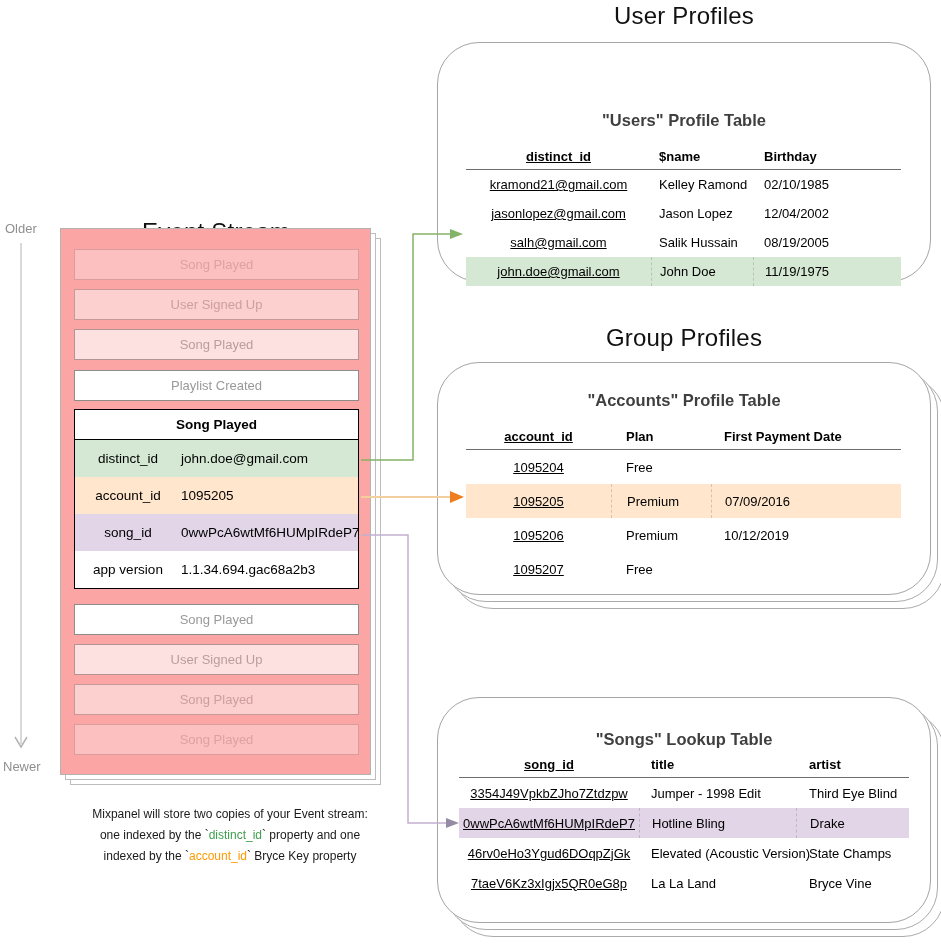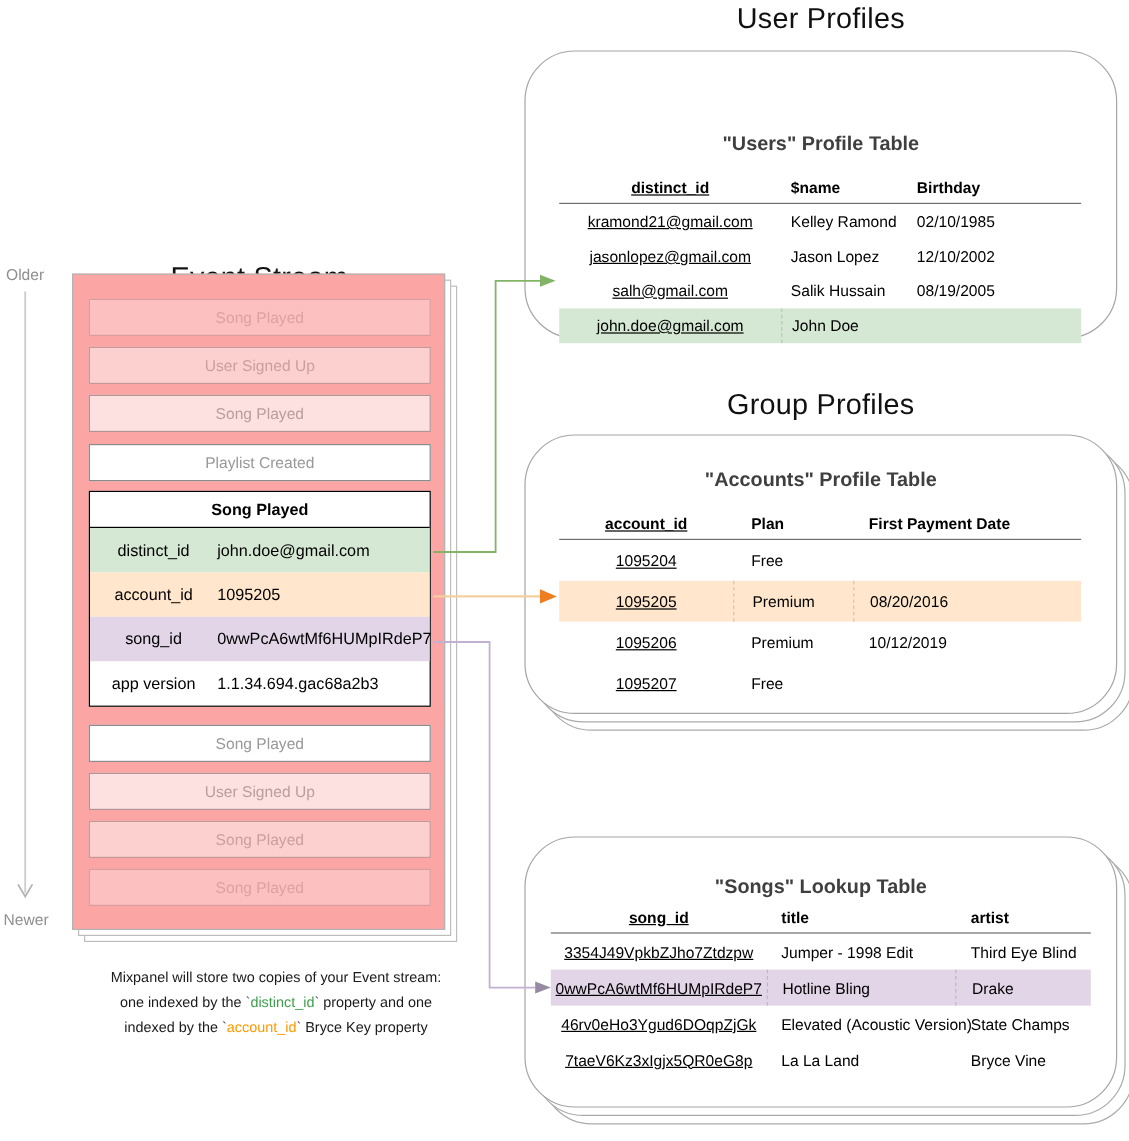--- a/index.html
+++ b/index.html
@@ -162,30 +162,31 @@
           <div class="th">Birthday</div>
         </div>
         <div class="trow">
           <div class="td col-key u">kramond21@gmail.com</div>
           <div class="td">Kelley Ramond</div>
           <div class="td">02/10/1985</div>
         </div>
         <div class="trow">
           <div class="td col-key u">jasonlopez@gmail.com</div>
           <div class="td">Jason Lopez</div>
-          <div class="td">12/10/2002</div>
+          <div class="td">12/04/2002</div>
         </div>
         <div class="trow">
           <div class="td col-key u">salh@gmail.com</div>
           <div class="td">Salik Hussain</div>
           <div class="td">08/19/2005</div>
         </div>
         <div class="trow hl-green">
           <div class="td col-key u">john.doe@gmail.com</div>
           <div class="td">John Doe</div>
+          <div class="td">11/19/1975</div>
         </div>
       </div>
     </div>
   </div>
 
   <div class="pcard card-groups">
     <div class="layer off2"></div>
     <div class="layer off1"></div>
     <div class="card-main">
       <div class="pcard-title">"Accounts" Profile Table</div>
@@ -196,21 +197,21 @@
           <div class="th">First Payment Date</div>
         </div>
         <div class="trow">
           <div class="td col-key u">1095204</div>
           <div class="td">Free</div>
           <div class="td"></div>
         </div>
         <div class="trow hl-orange">
           <div class="td col-key u">1095205</div>
           <div class="td">Premium</div>
-          <div class="td">08/20/2016</div>
+          <div class="td">07/09/2016</div>
         </div>
         <div class="trow">
           <div class="td col-key u">1095206</div>
           <div class="td">Premium</div>
           <div class="td">10/12/2019</div>
         </div>
         <div class="trow">
           <div class="td col-key u">1095207</div>
           <div class="td">Free</div>
           <div class="td"></div>

